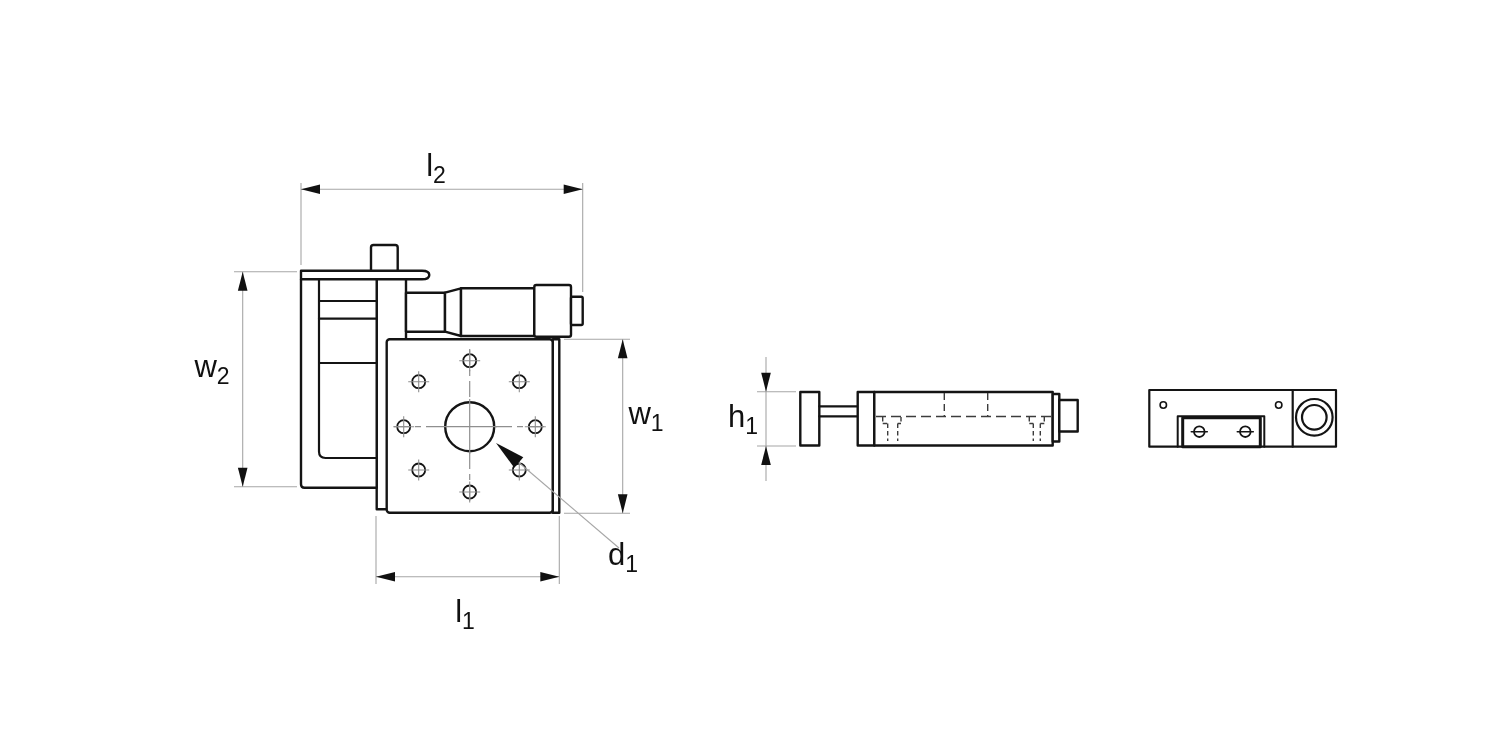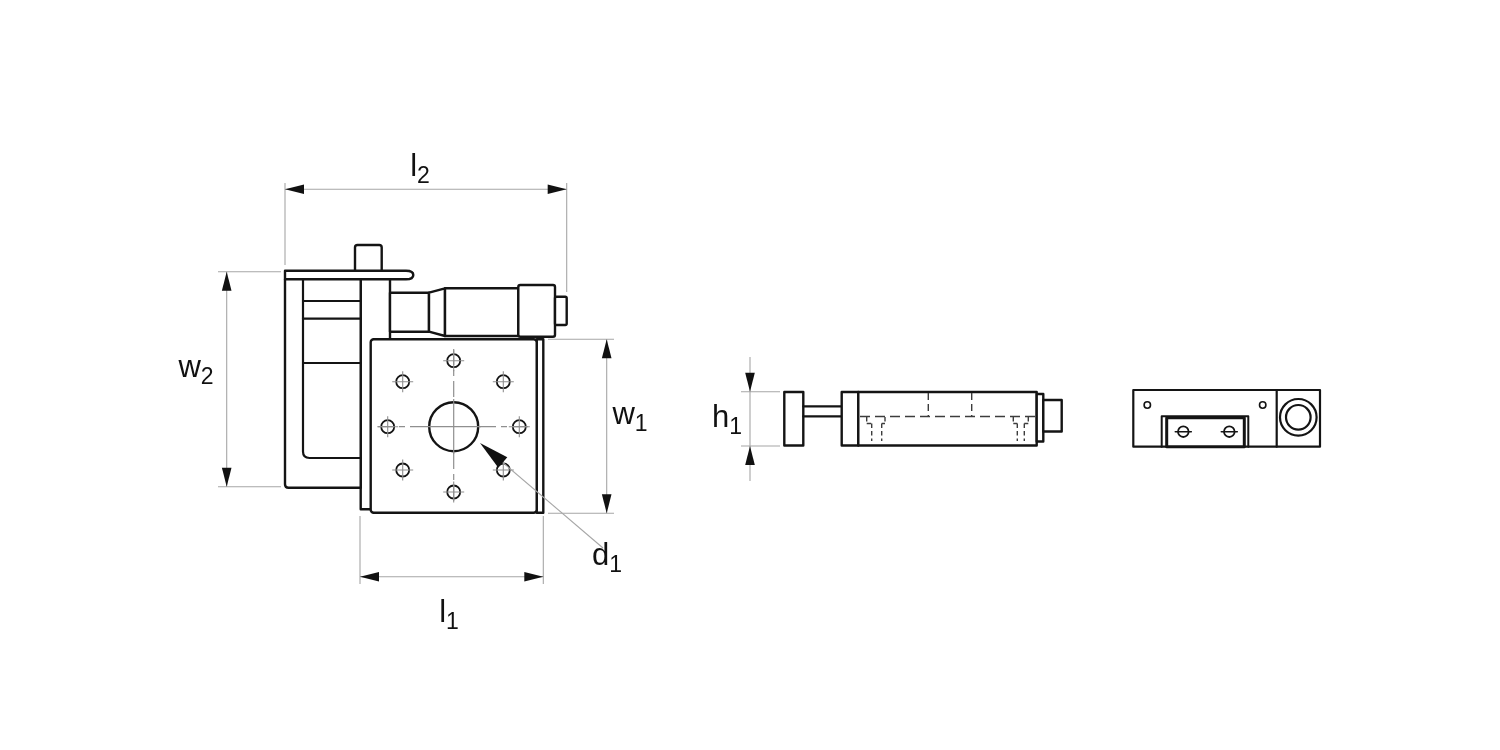--- a/index.html
+++ b/index.html
@@ -1,16 +1,16 @@
 <!DOCTYPE html>
 <html><head>
 <meta charset="utf-8">
 <style>
   html,body{margin:0;padding:0;background:#fff;width:1500px;height:750px;overflow:hidden;}
-  #stage{position:absolute;left:0;top:0;width:1474px;height:750px;}
+  #stage{position:absolute;left:16px;top:0;width:1474px;height:750px;}
   svg{display:block;}
   .lbl{font-family:"Liberation Sans","DejaVu Sans",sans-serif;font-size:31px;text-anchor:middle;stroke:none;}
   .sub{font-size:23px;}
 </style>
 </head>
 <body style="background: rgb(255, 255, 255);">
 
 <div id="stage">
 <svg width="1500" height="750" viewBox="0 0 1500 750">
 

